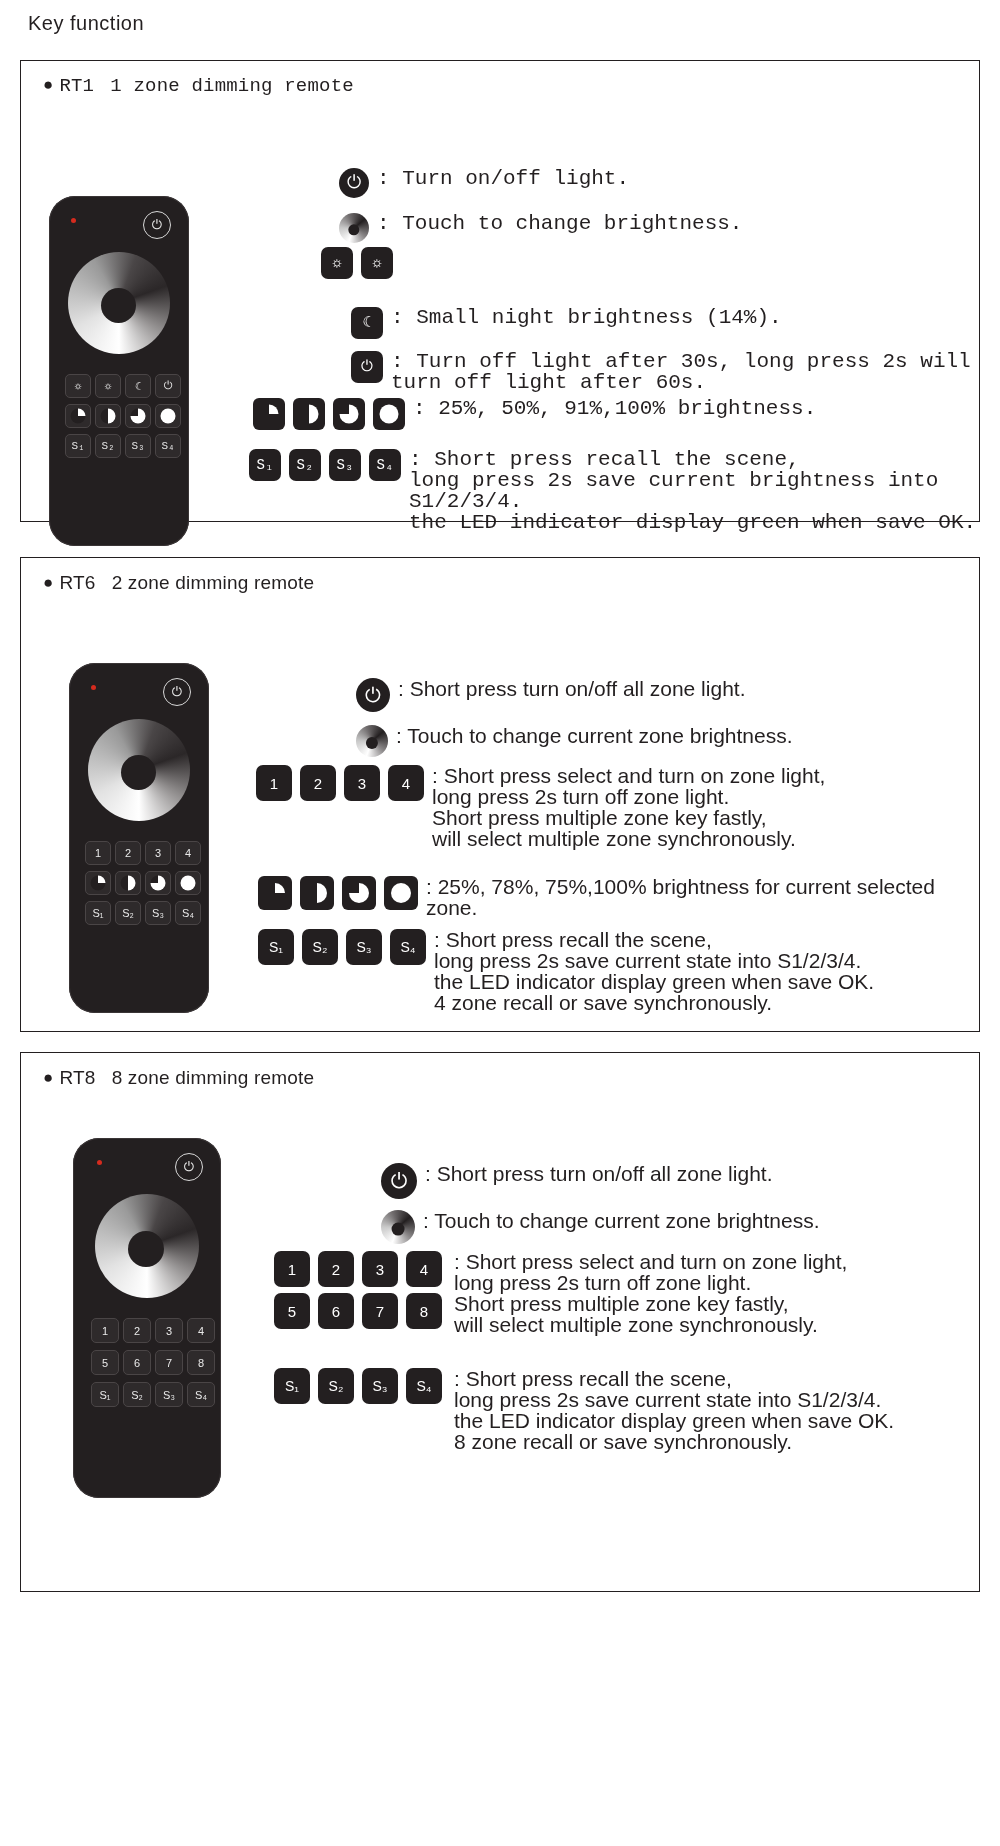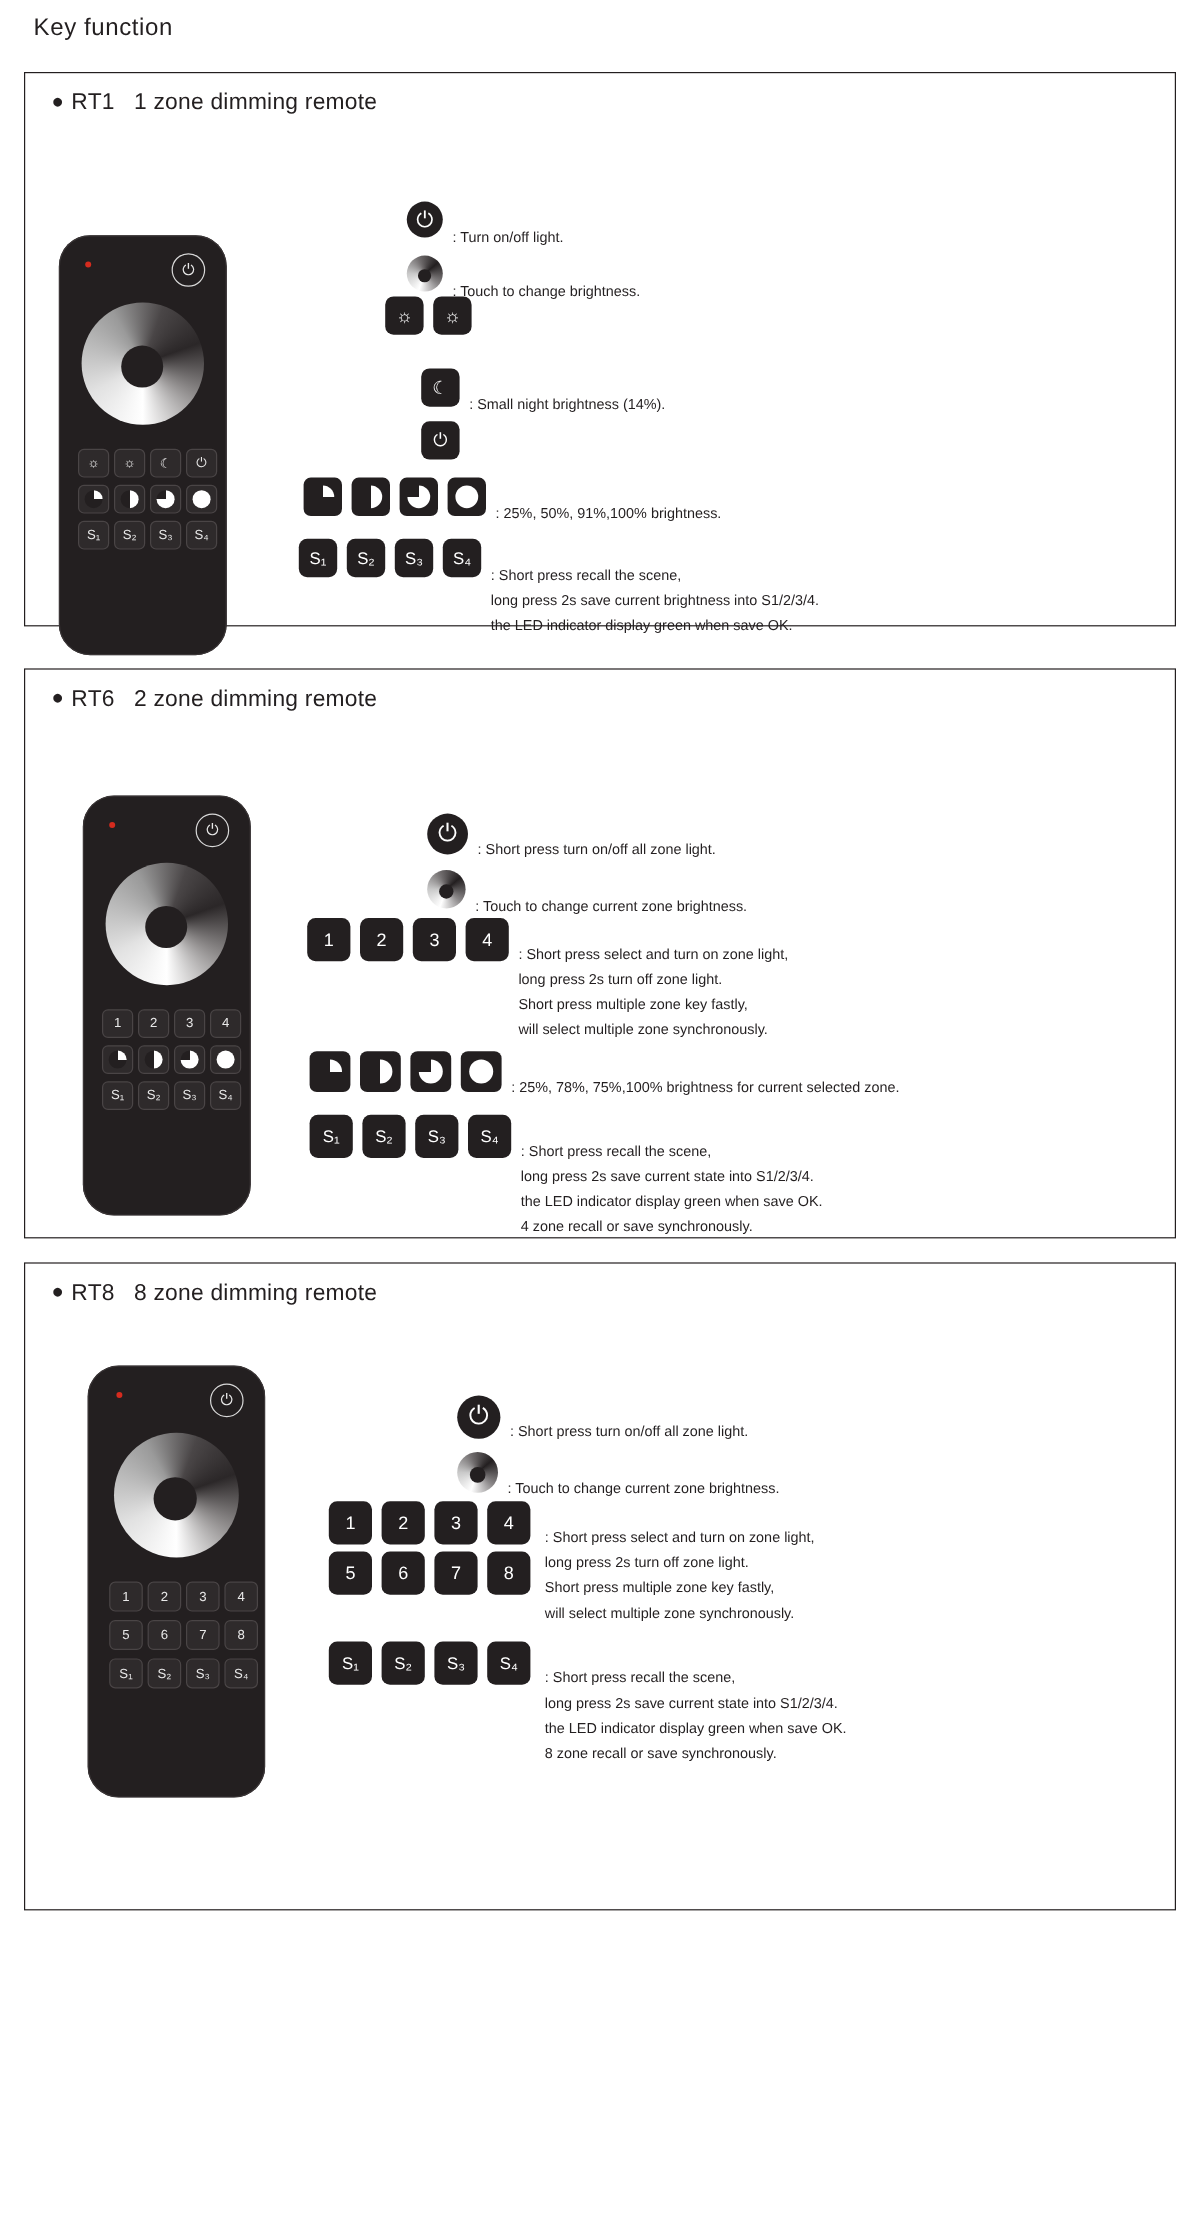--- a/index.html
+++ b/index.html
@@ -10,21 +10,21 @@
     -webkit-font-smoothing:antialiased;
   }
   .page-title{
     position:absolute;left:28px;top:12px;
     font-size:20px;letter-spacing:0.5px;color:#231f20;
   }
   .panel{
     position:absolute;left:20px;width:960px;
     border:1px solid #231f20;background:#fff;box-sizing:border-box;
   }
-  #panel-rt1{top:60px;height:462px;}
+  #panel-rt1{top:60px;height:462px;font-family:Liberation Mono, monospace;}
   #panel-rt6{top:557px;height:475px;}
   #panel-rt8{top:1052px;height:540px;}
   .panel-heading{
     position:absolute;left:22px;top:14px;
     font-size:19px;letter-spacing:0.2px;
   }
   .panel-heading .bullet{font-size:17px;margin-right:6px;vertical-align:1px;}
   .panel-heading .model{margin-right:16px;}
 
   
@@ -98,23 +98,22 @@
     position:relative;
   }
   .touch-ball i{
     position:absolute;left:50%;top:56%;width:38%;height:38%;
     transform:translate(-50%,-50%);border-radius:50%;background:#231f20;
   }
 
   .legend-row{position:absolute;display:flex;align-items:flex-start;}
   .legend-icons{display:flex;align-items:center;gap:8px;flex:none;}
   .legend-text{
-    font-size:12px;line-height:21px;color:#231f20;white-space:pre-line;
+    font-size:21px;line-height:21px;color:#231f20;white-space:pre-line;
     margin-left:8px;
-    margin-top:20px;
   }
 </style>
 </head>
 <body>
 
 <div class="page-title">Key function</div>
 
 <div class="panel" id="panel-rt1">
   <div class="panel-heading">
     <span class="bullet">●</span><span class="model">RT1</span><span>1 zone dimming remote</span>
@@ -185,20 +184,21 @@
     <div class="legend-icons">
         <span class="chip sq">☾</span>
       </div>
     <div class="legend-text">: Small night brightness (14%).</div>
   </div>
 
   <div class="legend-row" style="left:330px;top:290px;">
     <div class="legend-icons">
         <span class="chip sq">⏻</span>
       </div>
+    <div class="legend-text">: Turn off light after 30s, long press 2s will turn off light after 60s.</div>
   </div>
 
   <div class="legend-row" style="left:232px;top:337px;">
     <div class="legend-icons">
       <span class="pie" style="width:32px;height:32px;">
           <i class="p25" style="width:19px;height:19px;"></i>
         </span>
       <span class="pie" style="width:32px;height:32px;">
           <i class="p50" style="width:19px;height:19px;"></i>
         </span>

